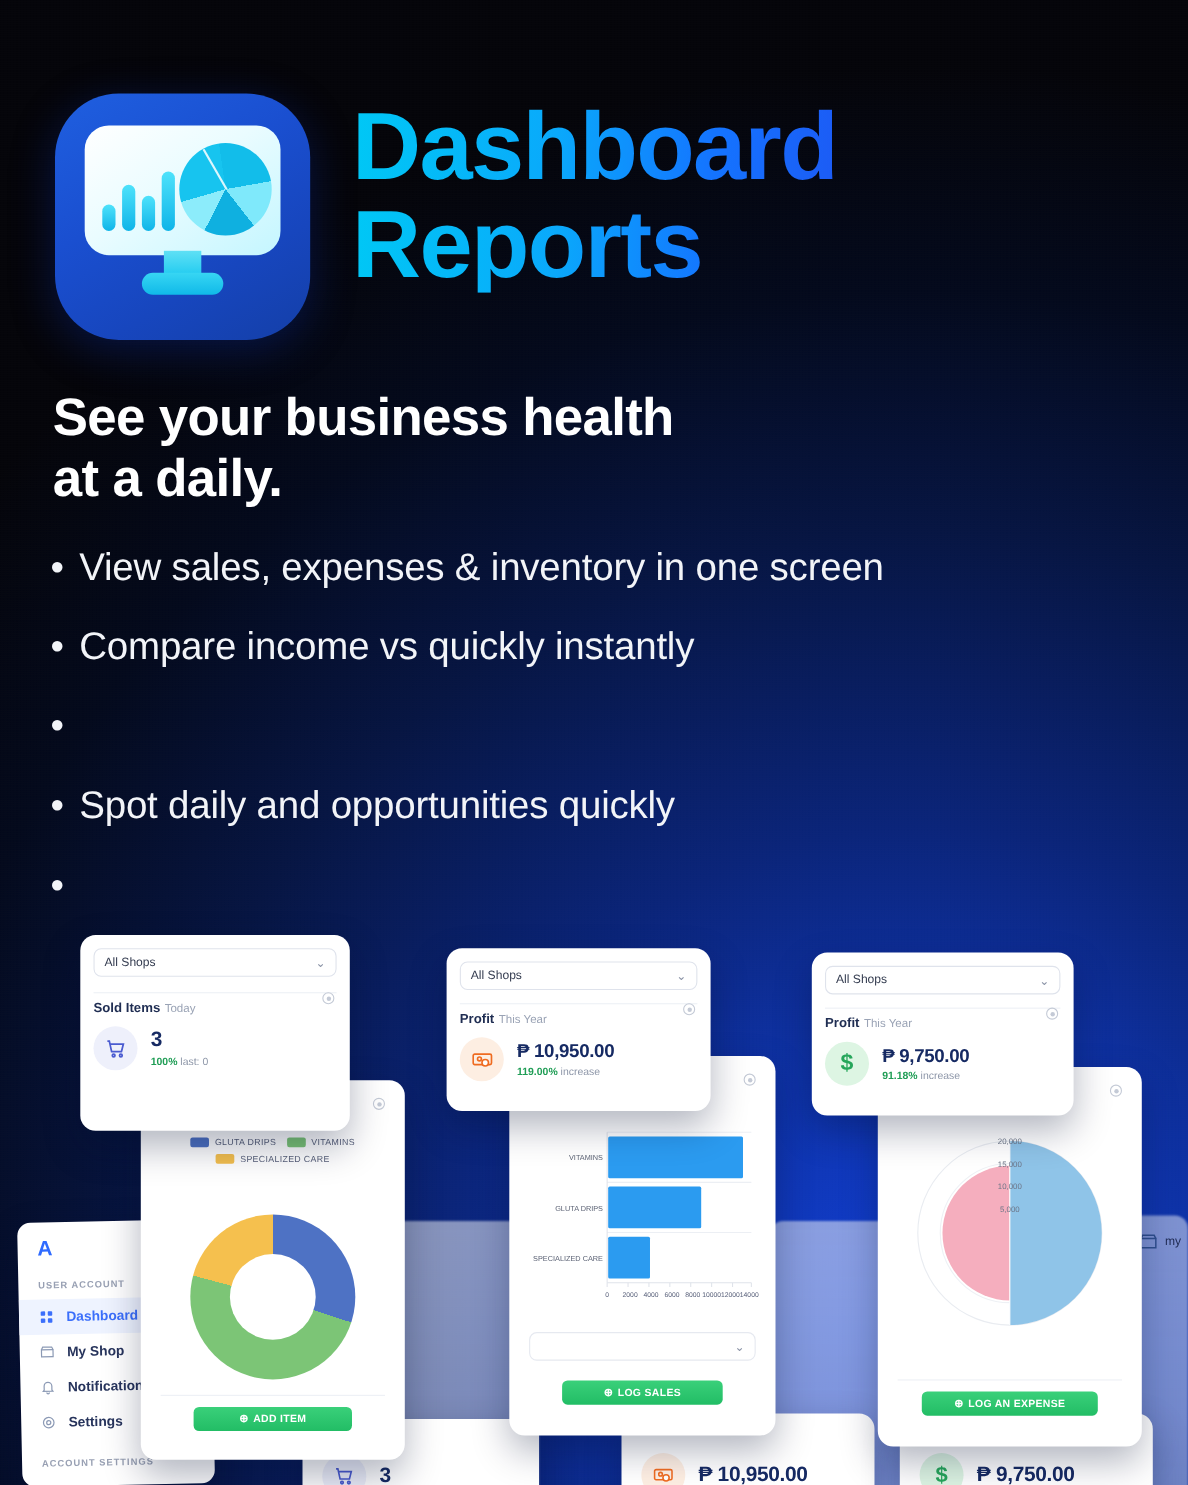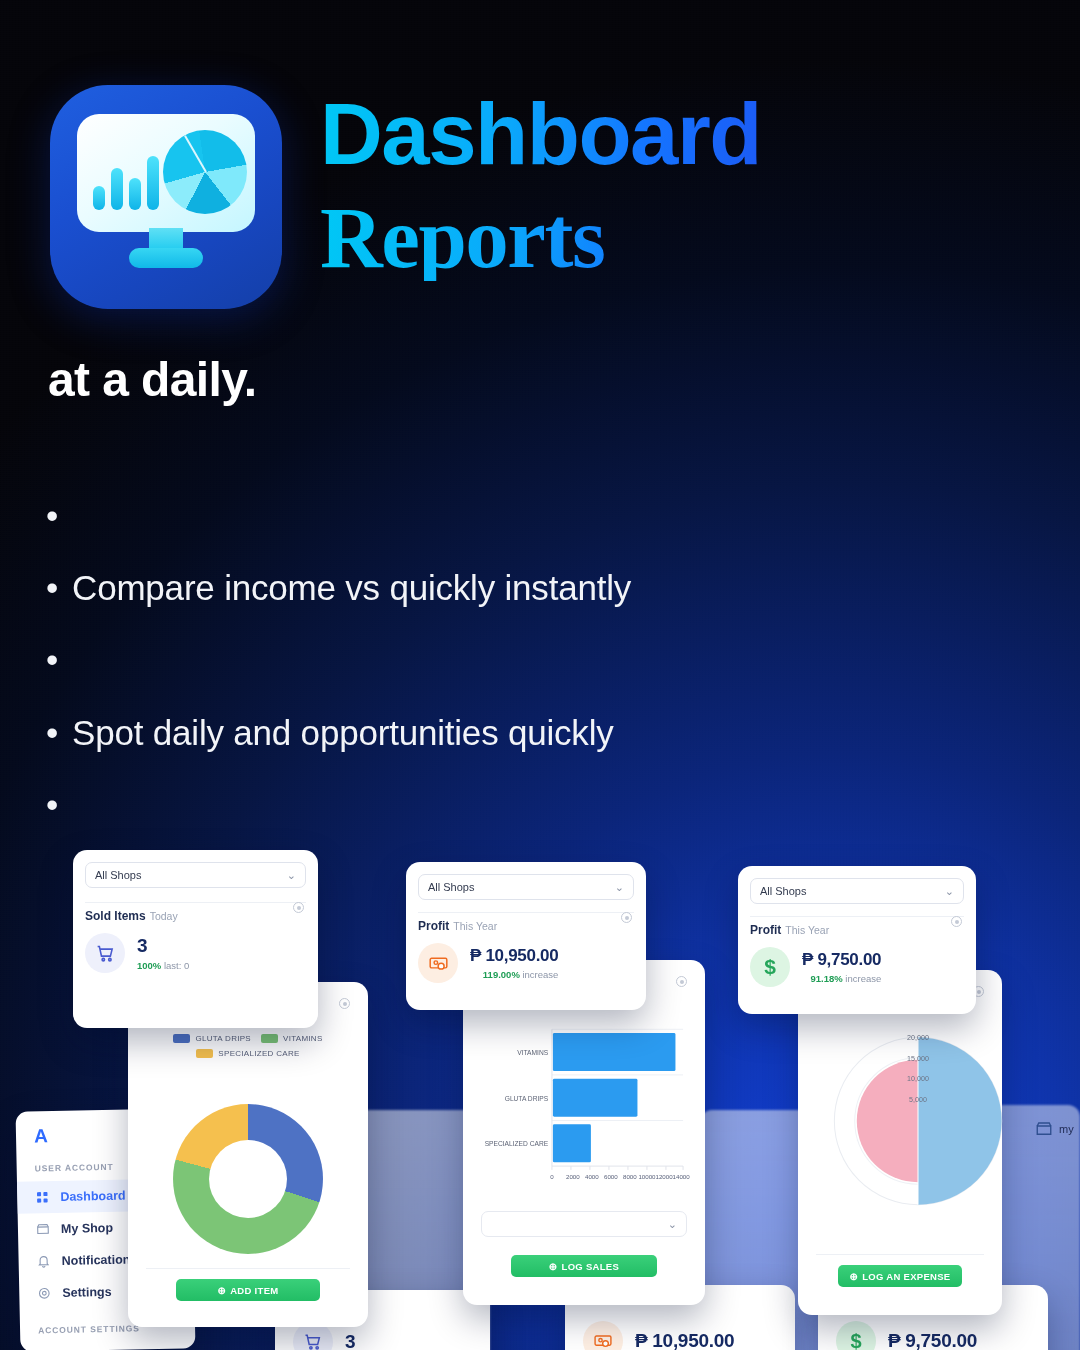--- a/index.html
+++ b/index.html
@@ -51,21 +51,21 @@
   }
   .pie::after{ content:""; position:absolute; left:50%; top:50%; width:2px; height:42px;
     background:rgba(255,255,255,.85); transform-origin:top center; transform:rotate(150deg); }
 
   .titles { margin-left:38px; margin-top:6px; }
   .title-line {
     font-size:87px; line-height:.98; font-weight:800; letter-spacing:-1.5px;
     background:linear-gradient(95deg,#00c8f5 0%,#0aa9fb 42%,#1474ff 74%,#1c5bf5 100%);
     -webkit-background-clip:text; background-clip:text; color:transparent;
   }
-  .title-line.second { margin-top:19px;font-family:Liberation Serif, serif; }
+  .title-line.second { margin-top:4px; }
 
   
   .headline {
     position:absolute; left:48px; top:352px;
     font-size:48px; line-height:1.17; font-weight:700; color:#fff; letter-spacing:-.6px;
   }
   .bullets { position:absolute; left:46px; top:496px; width:990px; }
   .bullet {
     font-size:35px; line-height:1.12; color:#f2f4f8; margin-bottom:33px;
     letter-spacing:-.2px; display:flex; gap:14px;
@@ -96,21 +96,21 @@
     position:relative;
   }
   .gear-dot::after{ content:""; position:absolute; left:3px; top:3px; width:4px; height:4px;
     border-radius:50%; background:#c4cad6; }
   .stat-title { font-size:12px; font-weight:700; color:#1f2d52; }
   .stat-title small { font-weight:400; color:#9aa3b5; font-size:10.5px; margin-left:4px; }
   .stat-row { display:flex; align-items:center; gap:12px; margin-top:10px; }
   .stat-badge { width:40px; height:40px; border-radius:50%; display:flex; align-items:center; justify-content:center; flex:none; }
   .stat-val { font-size:19px; font-weight:700; color:#162a63; letter-spacing:-.3px; }
   .stat-val.sm { font-size:17px; }
-  .stat-sub { font-size:9.5px; margin-top:3px; color:#8d96a8;text-align:right; }
+  .stat-sub { font-size:9.5px; margin-top:3px; color:#8d96a8; }
   .stat-sub b { color:#1f9d55; }
 
   .legend { display:flex; flex-wrap:wrap; justify-content:center; gap:6px 10px; padding:0 14px; }
   .legend span { display:flex; align-items:center; gap:5px; font-size:8px; color:#59617a; letter-spacing:.3px; }
   .legend i { width:17px; height:9px; border-radius:2px; display:block; }
 
   .btn {
     height:22px; border-radius:5px; color:#fff; font-size:9.5px; font-weight:700;
     display:flex; align-items:center; justify-content:center; gap:4px; letter-spacing:.3px;
     background:linear-gradient(180deg,#3ad07a,#22bd65);
@@ -149,26 +149,28 @@
         <div class="base"></div>
       </div>
     </div>
     <div class="titles">
       <div class="title-line">Dashboard</div>
       <div class="title-line second">Reports</div>
     </div>
   </div>
 
   <div class="headline">
+    <div>See your business health</div>
     <div>at a daily.</div>
   </div>
 
   <div class="bullets">
     <div class="bullet">
       <span class="dot">•</span>
+      <span>View sales, expenses &amp; inventory in one screen</span>
     </div>
     <div class="bullet">
       <span class="dot">•</span>
       <span>Compare income vs quickly instantly</span>
     </div>
     <div class="bullet">
       <span class="dot">•</span>
     </div>
     <div class="bullet">
       <span class="dot">•</span>
@@ -354,21 +356,21 @@
           <span></span>
             <span class="chev">⌄</span>
         </div>
         <div class="btn" style="position:absolute; left:38px; right:38px; bottom:18px;">
           <span class="plus">⊕</span>
           <span>LOG SALES</span>
         </div>
       </div>
     </div>
 
-    <div class="card" style="left:798px; top:140px; width:204px; height:345px;">
+    <div class="card" style="left:798px; top:140px; width:240px; height:345px;">
       <div class="card-pad">
         <div style="position:absolute; right:8px; top:6px;" class="gear-dot"></div>
         <div class="legend" style="margin-top:20px;">
           <span>
               <i style="background:#8fc4e8"></i>
               <em style="font-style:normal">labor</em>
             </span>
           <span>
               <i style="background:#f5aebe"></i>
               <em style="font-style:normal">material</em>

